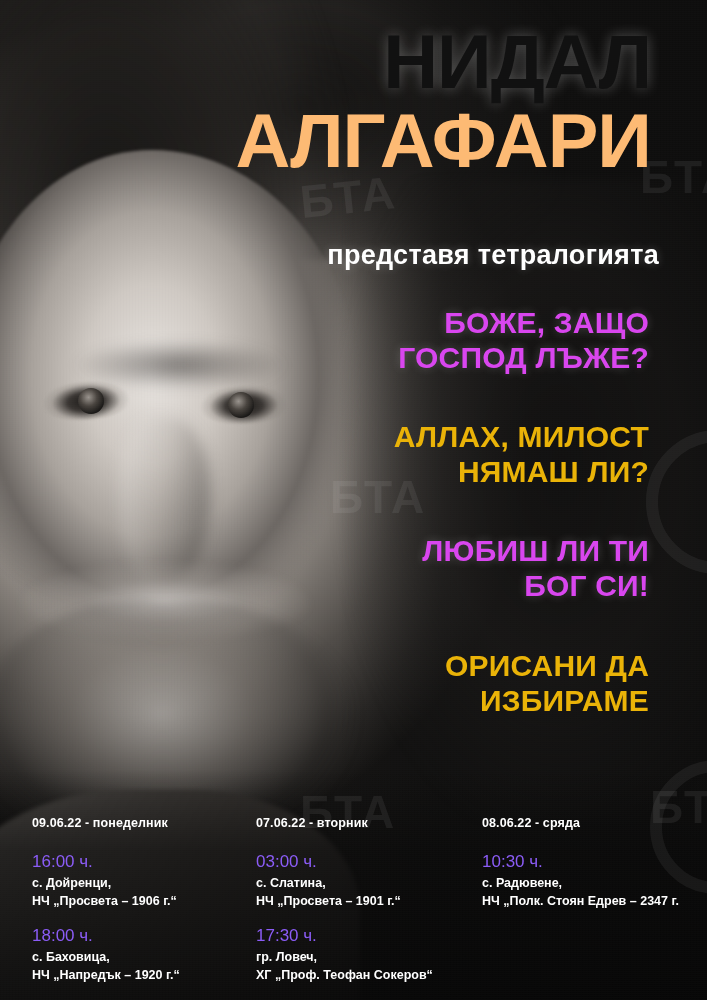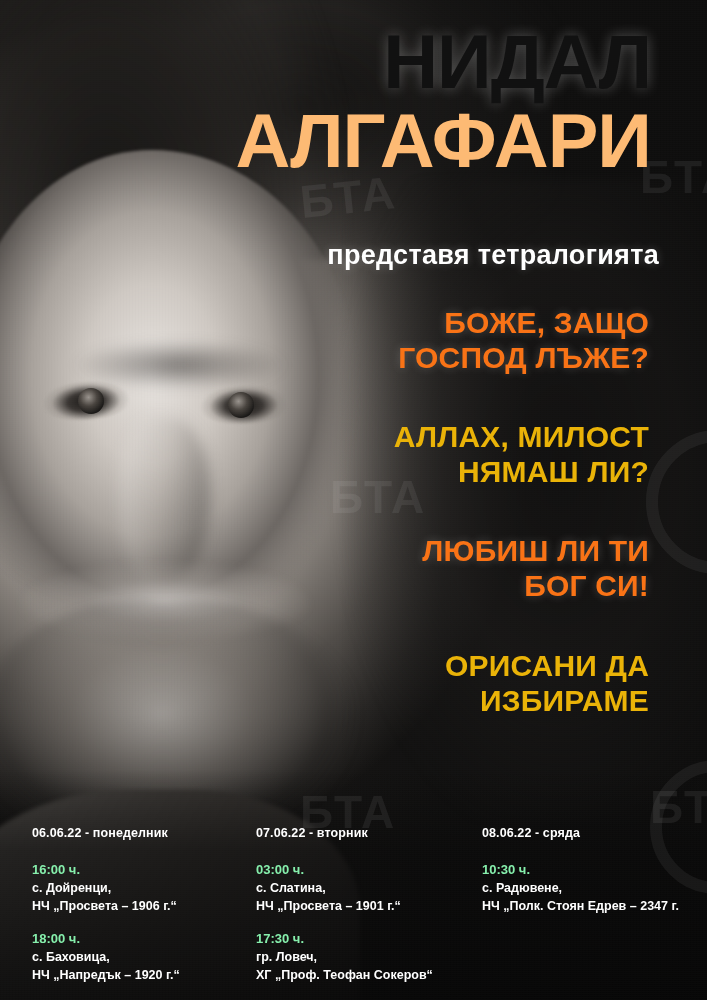--- a/index.html
+++ b/index.html
@@ -260,21 +260,21 @@
   }
   .title-item {
     font-size: 30px;
     font-weight: bold;
     line-height: 1.17;
     letter-spacing: 0.2px;
     margin-bottom: 44px;
     white-space: pre-line;
   }
   .title-item.dark {
-    color: #f97316;
+    color: #d946ef;
     text-shadow: 0 0 10px rgba(255,255,255,0.22);
   }
   .title-item.red {
     color: #eab308;
   }
   .title-item:last-child { margin-bottom: 0; }
 
   
   .schedule {
     position: absolute;
@@ -298,23 +298,23 @@
     color: #ffffff;
     margin-bottom: 22px;
     letter-spacing: 0.1px;
     white-space: nowrap;
   }
   .event {
     margin-bottom: 18px;
   }
   .event:last-child { margin-bottom: 0; }
   .ev-time {
-    font-size: 13px;
-    font-weight: bold;
-    color: #86efac;
+    font-size: 17px;
+    font-weight: normal;
+    color: #8b5cf6;
     margin-bottom: 4px;
   }
   .ev-place {
     font-size: 12.5px;
     font-weight: bold;
     color: #ffffff;
     margin-bottom: 4px;
     white-space: nowrap;
   }
   .ev-venue {
@@ -377,21 +377,21 @@
 НЯМАШ ЛИ?</div>
       <div class="title-item dark">ЛЮБИШ ЛИ ТИ
 БОГ СИ!</div>
       <div class="title-item red">ОРИСАНИ ДА
 ИЗБИРАМЕ</div>
     </div>
 
     <div class="schedule">
 
       <div class="sched-col">
-        <div class="sched-date">06.06.22 - понеделник</div>
+        <div class="sched-date">09.06.22 - понеделник</div>
         <div class="event">
           <div class="ev-time">16:00 ч.</div>
           <div class="ev-place">с. Дойренци,</div>
           <div class="ev-venue">НЧ „Просвета – 1906 г.“</div>
         </div>
         <div class="event">
           <div class="ev-time">18:00 ч.</div>
           <div class="ev-place">с. Баховица,</div>
           <div class="ev-venue">НЧ „Напредък – 1920 г.“</div>
         </div>

